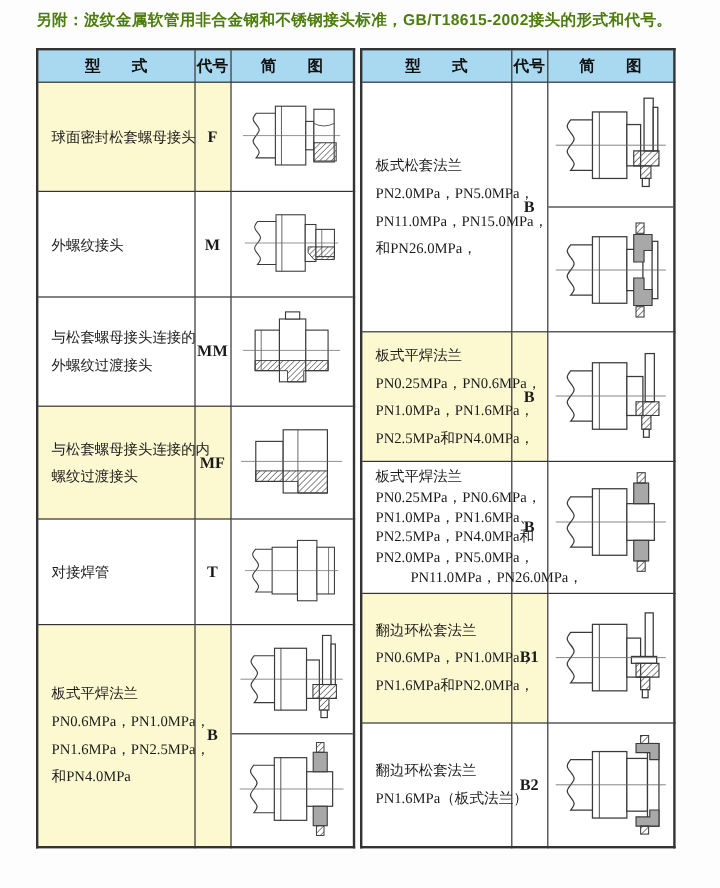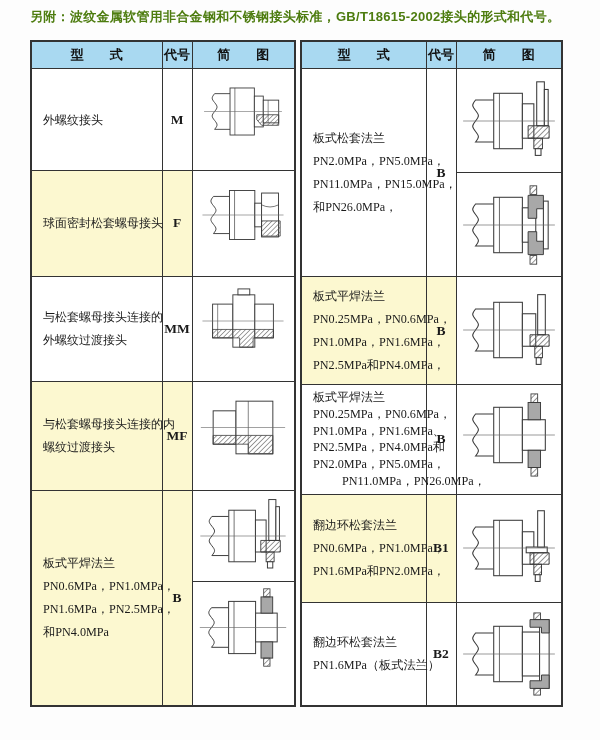--- a/index.html
+++ b/index.html
@@ -53,65 +53,65 @@
         <col>
       </colgroup>
     <thead>
       <tr>
         <th>型　　式</th>
         <th>代号</th>
         <th>简　　图</th>
       </tr>
     </thead>
     <tbody id="lbody">
+        <tr style="height: 90px;">
+          <td class="type-cell hl">
+            <div class="tline" style="line-height: 16px;">球面密封松套螺母接头</div>
+          </td>
+          <td class="code-cell hl">F</td>
+          <td class="diag-cell">
+            <div class="subdiag" style="height: 88px;">
+              <svg viewBox="0 0 100 90" width="96" height="76" preserveAspectRatio="xMidYMid meet">
+                <defs>
+                  <pattern id="hp2" patternUnits="userSpaceOnUse" width="4" height="4" patternTransform="rotate(45)">
+                    <line x1="0" y1="0" x2="0" y2="4" stroke="#555" stroke-width="1.3"></line>
+                  </pattern>
+                </defs>
+                <path d="M34 23 H15 c-4 4.95 -4 6.050000000000001 0 11 c4 4.95 4 6.050000000000001 0 11 c-4 4.95 -4 6.050000000000001 0 11 c4 4.95 4 6.050000000000001 0 11 H34" fill="#fff" stroke="#3a3a3a" stroke-width="1.1"></path>
+                <rect x="34" y="16" width="30" height="58" fill="#fff" stroke="#3a3a3a" stroke-width="1.1"></rect>
+                <line x1="40" y1="16" x2="40" y2="74" stroke="#3a3a3a" stroke-width="0.8"></line>
+                <rect x="64" y="31" width="8" height="28" fill="#fff" stroke="#3a3a3a" stroke-width="1.1"></rect>
+                <rect x="72" y="19" width="20" height="52" fill="#fff" stroke="#3a3a3a" stroke-width="1.1"></rect>
+                <path d="M72 33 q10 5 20 0" fill="none" stroke="#3a3a3a" stroke-width="0.8"></path>
+                <polygon points="72,52 94,52 94,70 72,70" fill="url(#hp2)" stroke="#3a3a3a" stroke-width="1"></polygon>
+                <line x1="2" y1="45" x2="98" y2="45" stroke="#666" stroke-width="0.7"></line>
+              </svg>
+            </div>
+          </td>
+        </tr>
         <tr style="height: 87px;">
           <td class="type-cell">
             <div class="tline" style="line-height: 16px;">外螺纹接头</div>
           </td>
           <td class="code-cell">M</td>
           <td class="diag-cell">
             <div class="subdiag" style="height: 85px;">
               <svg viewBox="0 0 100 90" width="96" height="73" preserveAspectRatio="xMidYMid meet">
                 <defs>
                   <pattern id="hp1" patternUnits="userSpaceOnUse" width="4" height="4" patternTransform="rotate(45)">
                     <line x1="0" y1="0" x2="0" y2="4" stroke="#555" stroke-width="1.3"></line>
                   </pattern>
                 </defs>
                 <path d="M34 23 H15 c-4 4.95 -4 6.050000000000001 0 11 c4 4.95 4 6.050000000000001 0 11 c-4 4.95 -4 6.050000000000001 0 11 c4 4.95 4 6.050000000000001 0 11 H34" fill="#fff" stroke="#3a3a3a" stroke-width="1.1"></path>
                 <rect x="34" y="16" width="30" height="58" fill="#fff" stroke="#3a3a3a" stroke-width="1.1"></rect>
                 <line x1="40" y1="16" x2="40" y2="74" stroke="#3a3a3a" stroke-width="0.8"></line>
                 <rect x="64" y="26" width="11" height="38" fill="#fff" stroke="#3a3a3a" stroke-width="1.1"></rect>
                 <rect x="75" y="31" width="19" height="28" fill="#fff" stroke="#3a3a3a" stroke-width="1.1"></rect>
                 <line x1="81" y1="31" x2="81" y2="59" stroke="#3a3a3a" stroke-width="0.7"></line>
                 <polygon points="67,49 94,49 94,62 73,62 67,55" fill="url(#hp1)" stroke="#3a3a3a" stroke-width="1"></polygon>
-                <line x1="2" y1="45" x2="98" y2="45" stroke="#666" stroke-width="0.7"></line>
-              </svg>
-            </div>
-          </td>
-        </tr>
-        <tr style="height: 90px;">
-          <td class="type-cell hl">
-            <div class="tline" style="line-height: 16px;">球面密封松套螺母接头</div>
-          </td>
-          <td class="code-cell hl">F</td>
-          <td class="diag-cell">
-            <div class="subdiag" style="height: 88px;">
-              <svg viewBox="0 0 100 90" width="96" height="76" preserveAspectRatio="xMidYMid meet">
-                <defs>
-                  <pattern id="hp2" patternUnits="userSpaceOnUse" width="4" height="4" patternTransform="rotate(45)">
-                    <line x1="0" y1="0" x2="0" y2="4" stroke="#555" stroke-width="1.3"></line>
-                  </pattern>
-                </defs>
-                <path d="M34 23 H15 c-4 4.95 -4 6.050000000000001 0 11 c4 4.95 4 6.050000000000001 0 11 c-4 4.95 -4 6.050000000000001 0 11 c4 4.95 4 6.050000000000001 0 11 H34" fill="#fff" stroke="#3a3a3a" stroke-width="1.1"></path>
-                <rect x="34" y="16" width="30" height="58" fill="#fff" stroke="#3a3a3a" stroke-width="1.1"></rect>
-                <line x1="40" y1="16" x2="40" y2="74" stroke="#3a3a3a" stroke-width="0.8"></line>
-                <rect x="64" y="31" width="8" height="28" fill="#fff" stroke="#3a3a3a" stroke-width="1.1"></rect>
-                <rect x="72" y="19" width="20" height="52" fill="#fff" stroke="#3a3a3a" stroke-width="1.1"></rect>
-                <path d="M72 33 q10 5 20 0" fill="none" stroke="#3a3a3a" stroke-width="0.8"></path>
-                <polygon points="72,52 94,52 94,70 72,70" fill="url(#hp2)" stroke="#3a3a3a" stroke-width="1"></polygon>
                 <line x1="2" y1="45" x2="98" y2="45" stroke="#666" stroke-width="0.7"></line>
               </svg>
             </div>
           </td>
         </tr>
         <tr style="height: 90px;">
           <td class="type-cell">
             <div class="tline" style="line-height: 23px;">与松套螺母接头连接的</div>
             <div class="tline" style="line-height: 23px;">外螺纹过渡接头</div>
           </td>
@@ -146,20 +146,43 @@
               <svg viewBox="0 0 100 90" width="96" height="79" preserveAspectRatio="xMidYMid meet">
                 <defs>
                   <pattern id="hp4" patternUnits="userSpaceOnUse" width="4" height="4" patternTransform="rotate(45)">
                     <line x1="0" y1="0" x2="0" y2="4" stroke="#555" stroke-width="1.3"></line>
                   </pattern>
                 </defs>
                 <rect x="16" y="26" width="26" height="38" fill="#fff" stroke="#3a3a3a" stroke-width="1.1"></rect>
                 <rect x="42" y="15" width="42" height="60" fill="#fff" stroke="#3a3a3a" stroke-width="1.1"></rect>
                 <line x1="56" y1="15" x2="56" y2="75" stroke="#3a3a3a" stroke-width="0.7"></line>
                 <polygon points="16,54 84,54 84,75 56,75 56,64 16,64" fill="url(#hp4)" stroke="#3a3a3a" stroke-width="0.9"></polygon>
+                <line x1="2" y1="45" x2="98" y2="45" stroke="#666" stroke-width="0.7"></line>
+              </svg>
+            </div>
+          </td>
+        </tr>
+        <tr style="height: 87px;">
+          <td class="type-cell">
+            <div class="tline" style="line-height: 16px;">对接焊管</div>
+          </td>
+          <td class="code-cell">T</td>
+          <td class="diag-cell">
+            <div class="subdiag" style="height: 85px;">
+              <svg viewBox="0 0 100 90" width="96" height="73" preserveAspectRatio="xMidYMid meet">
+                <defs>
+                  <pattern id="hp5" patternUnits="userSpaceOnUse" width="4" height="4" patternTransform="rotate(45)">
+                    <line x1="0" y1="0" x2="0" y2="4" stroke="#555" stroke-width="1.3"></line>
+                  </pattern>
+                </defs>
+                <path d="M30 23 H13 c-4 4.95 -4 6.050000000000001 0 11 c4 4.95 4 6.050000000000001 0 11 c-4 4.95 -4 6.050000000000001 0 11 c4 4.95 4 6.050000000000001 0 11 H30" fill="#fff" stroke="#3a3a3a" stroke-width="1.1"></path>
+                <rect x="30" y="21" width="26" height="48" fill="#fff" stroke="#3a3a3a" stroke-width="1.1"></rect>
+                <rect x="56" y="14" width="20" height="62" fill="#fff" stroke="#3a3a3a" stroke-width="1.1"></rect>
+                <rect x="76" y="21" width="18" height="48" fill="#fff" stroke="#3a3a3a" stroke-width="1.1"></rect>
+                <line x1="88" y1="21" x2="88" y2="69" stroke="#3a3a3a" stroke-width="0.7"></line>
                 <line x1="2" y1="45" x2="98" y2="45" stroke="#666" stroke-width="0.7"></line>
               </svg>
             </div>
           </td>
         </tr>
         <tr style="height: 182px;">
           <td class="type-cell hl">
             <div class="tline" style="line-height: 23px;">板式平焊法兰</div>
             <div class="tline pn" style="line-height: 23px;">PN0.6MPa，PN1.0MPa，</div>
             <div class="tline pn" style="line-height: 23px;">PN1.6MPa，PN2.5MPa，</div>

